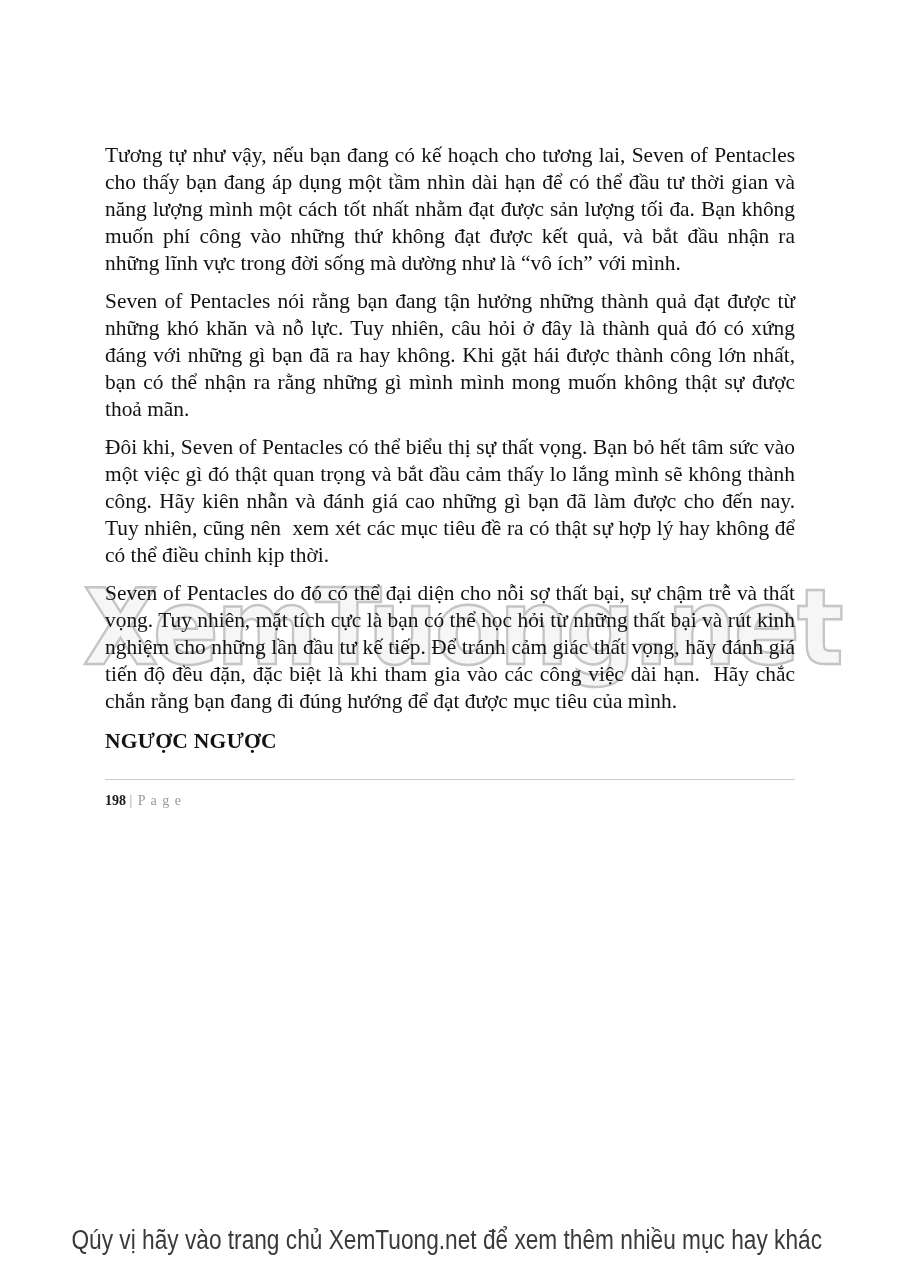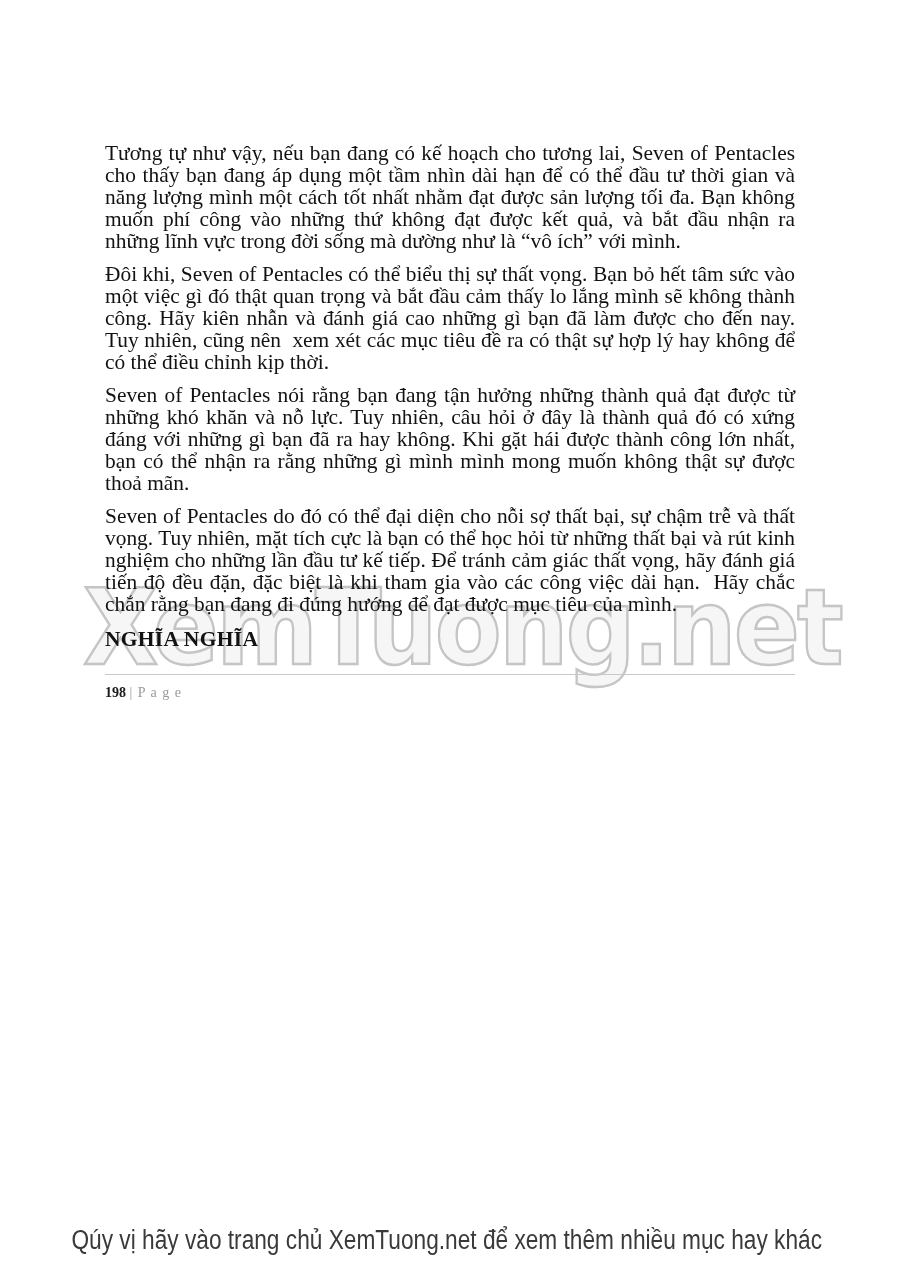--- a/index.html
+++ b/index.html
@@ -31,21 +31,21 @@
     transform-origin: left center;
     user-select: none;
   }
   .content {
     position: absolute;
     left: 105px;
     top: 142px;
     width: 690px;
     z-index: 1;
     font-size: 21.4px;
-    line-height: 22px;
+    line-height: 27px;
     text-align: justify;
   }
   .content p { margin: 0 0 11px 0; white-space: pre-wrap; }
   .section-heading {
     font-weight: bold;
     font-size: 21.5px;
     margin-top: 13px;
     text-align: left;
     letter-spacing: 0.3px;
   }
@@ -83,25 +83,25 @@
 </style>
 </head>
 <body>
 
 <div class="page">
 
   <div class="watermark">XemTuong.net</div>
 
   <div class="content">
     <p>Tương tự như vậy, nếu bạn đang có kế hoạch cho tương lai, Seven of Pentacles cho thấy bạn đang áp dụng một tầm nhìn dài hạn để có thể đầu tư thời gian và năng lượng mình một cách tốt nhất nhằm đạt được sản lượng tối đa. Bạn không muốn phí công vào những thứ không đạt được kết quả, và bắt đầu nhận ra những lĩnh vực trong đời sống mà dường như là “vô ích” với mình.</p>
+    <p>Seven of Pentacles nói rằng bạn đang tận hưởng những thành quả đạt được từ những khó khăn và nỗ lực. Tuy nhiên, câu hỏi ở đây là thành quả đó có xứng đáng với những gì bạn đã ra hay không. Khi gặt hái được thành công lớn nhất, bạn có thể nhận ra rằng những gì mình mình mong muốn không thật sự được thoả mãn.</p>
     <p>Đôi khi, Seven of Pentacles có thể biểu thị sự thất vọng. Bạn bỏ hết tâm sức vào một việc gì đó thật quan trọng và bắt đầu cảm thấy lo lắng mình sẽ không thành công. Hãy kiên nhẫn và đánh giá cao những gì bạn đã làm được cho đến nay. Tuy nhiên, cũng nên  xem xét các mục tiêu đề ra có thật sự hợp lý hay không để có thể điều chỉnh kịp thời.</p>
-    <p>Seven of Pentacles nói rằng bạn đang tận hưởng những thành quả đạt được từ những khó khăn và nỗ lực. Tuy nhiên, câu hỏi ở đây là thành quả đó có xứng đáng với những gì bạn đã ra hay không. Khi gặt hái được thành công lớn nhất, bạn có thể nhận ra rằng những gì mình mình mong muốn không thật sự được thoả mãn.</p>
     <p>Seven of Pentacles do đó có thể đại diện cho nỗi sợ thất bại, sự chậm trễ và thất vọng. Tuy nhiên, mặt tích cực là bạn có thể học hỏi từ những thất bại và rút kinh nghiệm cho những lần đầu tư kế tiếp. Để tránh cảm giác thất vọng, hãy đánh giá tiến độ đều đặn, đặc biệt là khi tham gia vào các công việc dài hạn.  Hãy chắc chắn rằng bạn đang đi đúng hướng để đạt được mục tiêu của mình.</p>
 
-    <div class="section-heading">NGHĨA NGHĨA</div>
+    <div class="section-heading">NGƯỢC NGƯỢC</div>
 
     <hr class="footer-rule">
 
     <div class="page-number-line">
       <span class="page-number">198</span>
       <span class="page-label">| P a g e</span>
     </div>
   </div>
 
   <div class="bottom-note">

